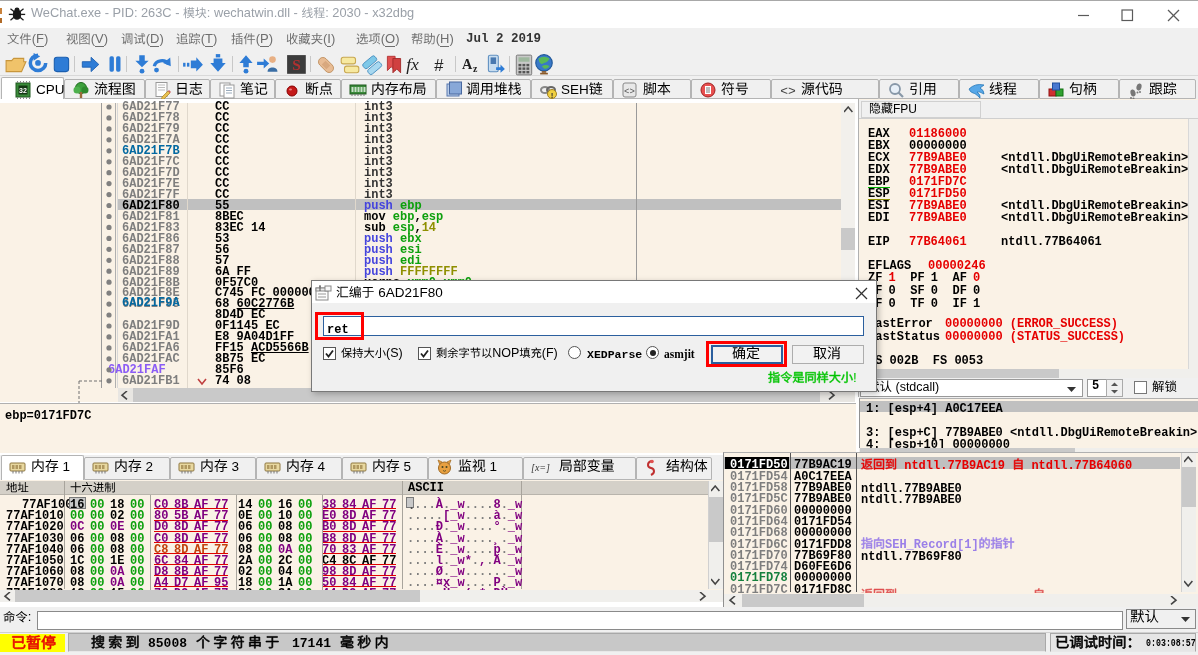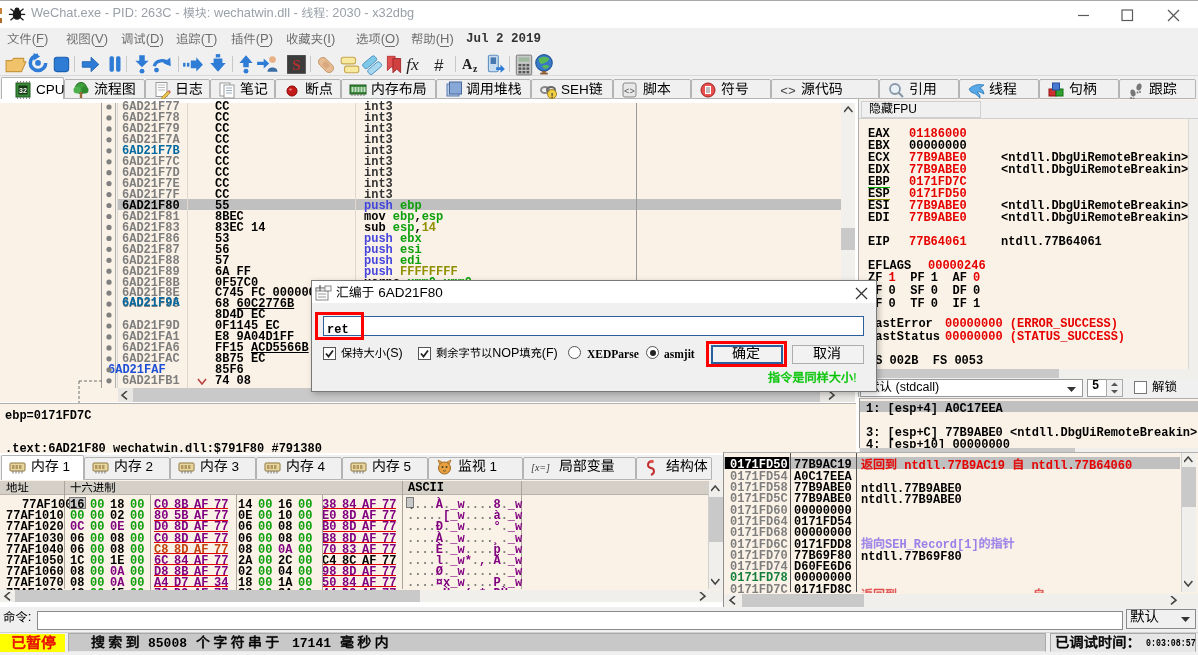--- a/index.html
+++ b/index.html
@@ -787,21 +787,21 @@
     <span class="m" style="left:215px;top:310.34999999999997px;color:#000">8D4D EC</span>
     <span class="m" style="left:122px;top:321.3px;color:#7e7e7e">6AD21F9D</span>
     <span class="m" style="left:215px;top:321.3px;color:#000">0F1145 EC</span>
     <span class="m" style="left:122px;top:332.25px;color:#7e7e7e">6AD21FA1</span>
     <span class="m" style="left:215px;top:332.25px;color:#000">E8 9A04D1FF</span>
     <span class="m" style="left:122px;top:343.2px;color:#7e7e7e">6AD21FA6</span>
     <span class="m" style="left:215px;top:343.2px;color:#000">FF15 </span>
     <span class="m" style="left:251.015625px;top:343.2px;color:#000;text-decoration:underline">ACD5566B</span>
     <span class="m" style="left:122px;top:354.15px;color:#7e7e7e">6AD21FAC</span>
     <span class="m" style="left:215px;top:354.15px;color:#000">8B75 EC</span>
-    <span class="m" style="left:108px;top:365.09999999999997px;color:#1d4ed8">6AD21FAF</span>
+    <span class="m" style="left:108px;top:365.09999999999997px;color:#8b5cf6">6AD21FAF</span>
     <span class="m" style="left:215px;top:365.09999999999997px;color:#000">85F6</span>
     <span class="m" style="left:122px;top:376.05px;color:#7e7e7e">6AD21FB1</span>
     <span class="m" style="left:215px;top:376.05px;color:#000">74 08</span>
     <svg style="position:absolute;left:197px;top:378px" width="10" height="8" viewBox="0 0 10 8">
       <path d="M1 1 L5 6 L9 1" fill="none" stroke="#c04040" stroke-width="1.6"></path>
     </svg>
     <svg style="position:absolute;left:104px;top:103px" width="10" height="290">
       <circle cx="5" cy="4.0" r="2.6" fill="#808080"></circle>
       <circle cx="5" cy="14.9" r="2.6" fill="#808080"></circle>
       <circle cx="5" cy="25.9" r="2.6" fill="#808080"></circle>
@@ -934,21 +934,20 @@
       <path d="M2 5 L5.5 1.5 L9 5 Z" fill="#555"></path>
       <path d="M2 9 L5.5 12.5 L9 9 Z" fill="#555"></path>
     </svg>
     <div style="position:absolute;left:1134px;top:381px;width:13px;height:13px;background:#fff;border:1px solid #777"></div>
     <svg style="position:absolute;left:1152px;top:381px;overflow:visible" width="25" height="16">
       <use href="#c89E3" x="0" y="0" fill="#000" transform="translate(0.0,10.0) scale(12.50)"></use>
       <use href="#c9501" x="0" y="0" fill="#000" transform="translate(12.5,10.0) scale(12.50)"></use>
     </svg>
     <div style="position:absolute;left:0;top:403px;width:856px;height:50px;background:#faf2e6;border-top:1px solid #b0b0b0"></div>
     <span class="m" style="left:5px;top:411px;color:#000">ebp=0171FD7C</span>
-    <span class="m" style="left:5px;top:443.5px;color:#000">.text:6AD21F80 wechatwin.dll:$791F80 #791380</span>
     <div style="position:absolute;left:859px;top:398px;width:339px;height:58px;background:#faf2e6;border-top:1px solid #b0b0b0;border-left:1px solid #909090"></div>
     <div style="position:absolute;left:860px;top:400.5px;width:338px;height:11.6px;background:#c0c0c0"></div>
     <span class="m" style="left:866px;top:403.5px;color:#000">1: [esp+4] A0C17EEA</span>
     <span class="m" style="left:866px;top:427.5px;color:#000">3: [esp+C] 77B9ABE0 &lt;ntdll.DbgUiRemoteBreakin&gt;</span>
     <span class="m" style="left:866px;top:439.5px;color:#000">4: [esp+10] 00000000</span>
     <div style="position:absolute;left:859px;top:448px;width:339px;height:8px;background:#f0efec"></div>
     <div style="position:absolute;left:860px;top:448px;width:215px;height:8px;background:#c9c9c9"></div>
     <div style="position:absolute;left:0;top:455px;width:723px;height:25px;background:#f0f0f0"></div>
     <div style="position:absolute;left:1px;top:455px;width:83px;height:25px;background:#ffffff;border:1px solid #b4b4b4;border-bottom:none;border-top-left-radius:2px;border-top-right-radius:2px"></div>
     <svg style="position:absolute;left:9px;top:459px" width="18" height="17" viewBox="0 0 18 17">
@@ -1198,21 +1197,21 @@
       <span class="m" style="left:278.0px;top:86.9px;color:#000">04</span>
       <span class="m" style="left:298.0px;top:86.9px;color:#0da00d">00</span>
       <span class="m" style="left:322.0px;top:86.9px;color:#800080;word-spacing:-1.6px">98 8D AF 77</span>
       <div style="position:absolute;left:322.0px;top:95.3px;width:74px;height:1px;background:#e00000"></div>
       <span class="m" style="left:407px;top:86.9px"><i style="font-style:normal;color:#7e7e7e">....</i><i style="font-style:normal;color:#800080">Ø</i><i style="font-style:normal;color:#7e7e7e">.</i><i style="font-style:normal;color:#800080">_w</i><i style="font-style:normal;color:#7e7e7e">......</i><i style="font-style:normal;color:#800080">_w</i></span>
       <span class="m" style="left:6px;top:98.0px;color:#000">77AF1070</span>
       <span class="m" style="left:70.0px;top:98.0px;color:#000">08</span>
       <span class="m" style="left:90.0px;top:98.0px;color:#0da00d">00</span>
       <span class="m" style="left:110.0px;top:98.0px;color:#800080">0A</span>
       <span class="m" style="left:130.0px;top:98.0px;color:#0da00d">00</span>
-      <span class="m" style="left:154.0px;top:98.0px;color:#800080;word-spacing:-1.6px">A4 D7 AF 34</span>
+      <span class="m" style="left:154.0px;top:98.0px;color:#800080;word-spacing:-1.6px">A4 D7 AF 95</span>
       <div style="position:absolute;left:154.0px;top:106.4px;width:74px;height:1px;background:#e00000"></div>
       <span class="m" style="left:238.0px;top:98.0px;color:#000">18</span>
       <span class="m" style="left:258.0px;top:98.0px;color:#0da00d">00</span>
       <span class="m" style="left:278.0px;top:98.0px;color:#000">1A</span>
       <span class="m" style="left:298.0px;top:98.0px;color:#0da00d">00</span>
       <span class="m" style="left:322.0px;top:98.0px;color:#800080;word-spacing:-1.6px">50 84 AF 77</span>
       <div style="position:absolute;left:322.0px;top:106.4px;width:74px;height:1px;background:#e00000"></div>
       <span class="m" style="left:407px;top:98.0px"><i style="font-style:normal;color:#7e7e7e">....</i><i style="font-style:normal;color:#800080">¤x</i><i style="font-style:normal;color:#800080">_w</i><i style="font-style:normal;color:#7e7e7e">....</i><i style="font-style:normal;color:#800080">P</i><i style="font-style:normal;color:#7e7e7e">.</i><i style="font-style:normal;color:#800080">_w</i></span>
       <span class="m" style="left:6px;top:109.2px;color:#000">77AF1080</span>
       <span class="m" style="left:70.0px;top:109.2px;color:#000">1C</span>
@@ -1428,21 +1427,21 @@
       <use href="#c4F59" x="0" y="0" fill="#000" transform="translate(11.2,10.0) scale(11.25)"></use>
       <use href="#c5B57" x="0" y="0" fill="#000" transform="translate(22.5,10.0) scale(11.25)"></use>
       <use href="#c8282" x="0" y="0" fill="#000" transform="translate(33.8,10.0) scale(11.25)"></use>
       <use href="#c4EE5" x="0" y="0" fill="#000" transform="translate(45.0,10.0) scale(11.25)"></use>
       <text x="56.2" y="10.0" font-family="Liberation Sans" font-size="12.5px" fill="#000" xml:space="preserve">NOP</text>
       <use href="#c586B" x="0" y="0" fill="#000" transform="translate(83.3,10.0) scale(11.25)"></use>
       <use href="#c5145" x="0" y="0" fill="#000" transform="translate(94.6,10.0) scale(11.25)"></use>
       <text x="105.8" y="10.0" font-family="Liberation Sans" font-size="12.5px" fill="#000" xml:space="preserve">(F)</text>
     </svg>
     <div style="position:absolute;left:568px;top:346px;width:13px;height:13px;background:#fff;border:1px solid #555;border-radius:50%"></div>
-    <span style="left:587px;top:348px;font-family:Liberation Serif, serif;font-weight:bold;font-size:11.5px;color:#000">XEDParse</span>
+    <span style="left:587px;top:348px;font-family:Liberation Mono, monospace;font-weight:bold;font-size:11.5px;color:#000">XEDParse</span>
     <div style="position:absolute;left:646px;top:346px;width:13px;height:13px;background:#fff;border:1px solid #555;border-radius:50%"></div>
     <div style="position:absolute;left:650px;top:350px;width:6px;height:6px;background:#222;border-radius:50%"></div>
     <span style="left:664px;top:348px;font-family:'Liberation Serif';font-weight:bold;font-size:11.5px;color:#000">asmjit</span>
     <div style="position:absolute;left:711px;top:345px;width:72px;height:19px;background:#f2f2f2;border:2px solid #2b5f9e"></div>
     <svg style="position:absolute;left:732px;top:347px;overflow:visible" width="28" height="18">
       <use href="#c786E" x="0" y="0" fill="#000" transform="translate(0.0,11.2) scale(14.00)"></use>
       <use href="#c5B9A" x="0" y="0" fill="#000" transform="translate(14.0,11.2) scale(14.00)"></use>
     </svg>
     <div style="position:absolute;left:706px;top:341px;width:81px;height:26px;border:3px solid #ff0000"></div>
     <div style="position:absolute;left:792px;top:345px;width:72px;height:19px;background:#f2f2f2;border:1px solid #adadad"></div>

